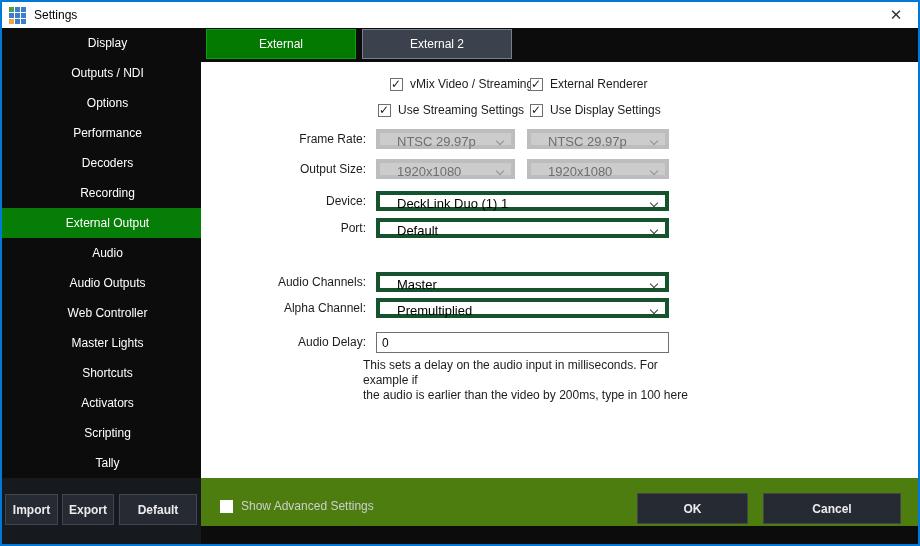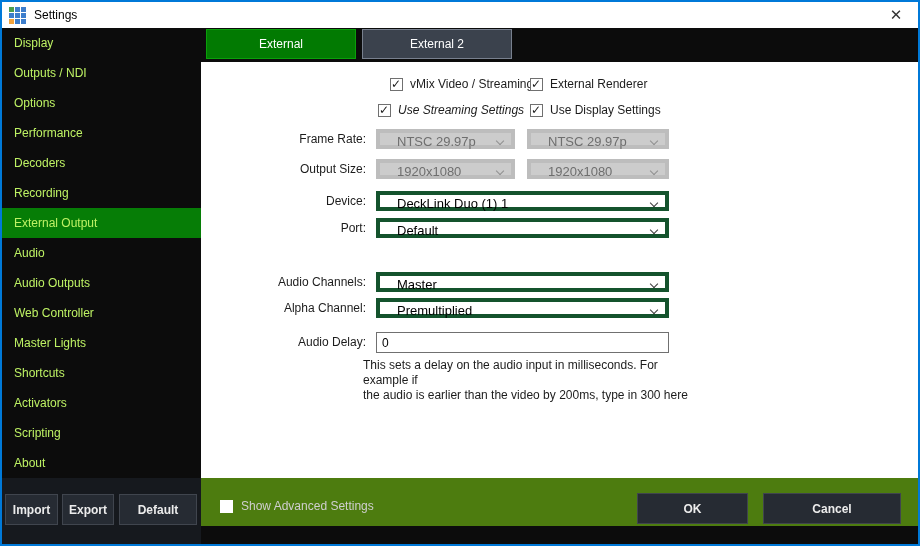--- a/index.html
+++ b/index.html
@@ -26,21 +26,21 @@
     position:absolute; right:0; top:0; width:44px; height:26px;
     display:flex; align-items:center; justify-content:center;
     color:#333; font-size:15px; cursor:default;
   }
 
   
   .body { position:absolute; top:26px; left:0; right:0; bottom:0; }
 
   
   .sidebar { position:absolute; top:0; left:0; width:199px; bottom:0; background:#0c0c0c; }
-  .nav-item { height:30px; line-height:30px; padding-left:12px; color:#bef264; font-size:12px; cursor:default; }
+  .nav-item { height:30px; line-height:30px; padding-left:12px; color:#ffffff; font-size:12px; cursor:default;text-align:center; }
   .nav-item.selected { background:#067d06; }
   .sidebar-footer { position:absolute; left:0; bottom:0; width:199px; height:66px; background:#16191e; }
   .sf-btn {
     position:absolute; top:16px; height:31px; background:#262b33; border:1px solid #40454e;
     color:#ececec; font-weight:bold; font-size:12px; display:flex; align-items:center; justify-content:center;
     cursor:default;
   }
   .sf-btn.import { left:3px;  width:53px; }
   .sf-btn.export { left:60px; width:52px; }
   .sf-btn.default{ left:117px;width:78px; }
@@ -143,21 +143,21 @@
       <div class="nav-item">Decoders</div>
       <div class="nav-item">Recording</div>
       <div class="nav-item selected">External Output</div>
       <div class="nav-item">Audio</div>
       <div class="nav-item">Audio Outputs</div>
       <div class="nav-item">Web Controller</div>
       <div class="nav-item">Master Lights</div>
       <div class="nav-item">Shortcuts</div>
       <div class="nav-item">Activators</div>
       <div class="nav-item">Scripting</div>
-      <div class="nav-item">About</div>
+      <div class="nav-item">Tally</div>
 
       <div class="sidebar-footer">
         <div class="sf-btn import">Import</div>
         <div class="sf-btn export">Export</div>
         <div class="sf-btn default">Default</div>
       </div>
     </div>
 
     <div class="main">
 
@@ -169,21 +169,21 @@
       <div class="panel">
 
         <div class="cb-group" style="left:177px; top:14px;padding-left:12px;">
           <span class="checkbox checked"></span>
           <span class="cb-label">vMix Video / Streaming</span>
         </div>
         <div class="cb-group" style="left:329px; top:14px;">
           <span class="checkbox checked"></span>
           <span class="cb-label">External Renderer</span>
         </div>
-        <div class="cb-group" style="left:177px; top:40px;font-style:italic;">
+        <div class="cb-group" style="left:177px; top:40px;">
           <span class="checkbox checked"></span>
           <span class="cb-label">Use Streaming Settings</span>
         </div>
         <div class="cb-group" style="left:329px; top:40px;">
           <span class="checkbox checked"></span>
           <span class="cb-label">Use Display Settings</span>
         </div>
 
         <div class="field-label" style="top:67px;">Frame Rate:</div>
         <div class="combo disabled" style="left:175px; top:67px; width:139px;">
@@ -227,21 +227,21 @@
         <div class="combo" style="left:175px; top:236px; width:293px;">
           <span>Premultiplied</span>
           <span class="chev"></span>
         </div>
 
         <div class="field-label" style="top:270px;">Audio Delay:</div>
         <input class="text-input" style="left: 175px; top: 270px; width: 293px;" value="0">
 
         <div class="help-text">
           <div>This sets a delay on the audio input in milliseconds. For example if</div>
-          <div>the audio is earlier than the video by 200ms, type in 300 here</div>
+          <div>the audio is earlier than the video by 200ms, type in 100 here</div>
         </div>
 
       </div>
 
       <div class="bottombar">
         <div class="adv-group">
           <span class="adv-box"></span>
           <span class="adv-label">Show Advanced Settings</span>
         </div>
         <div class="bar-btn cancel">Cancel</div>

